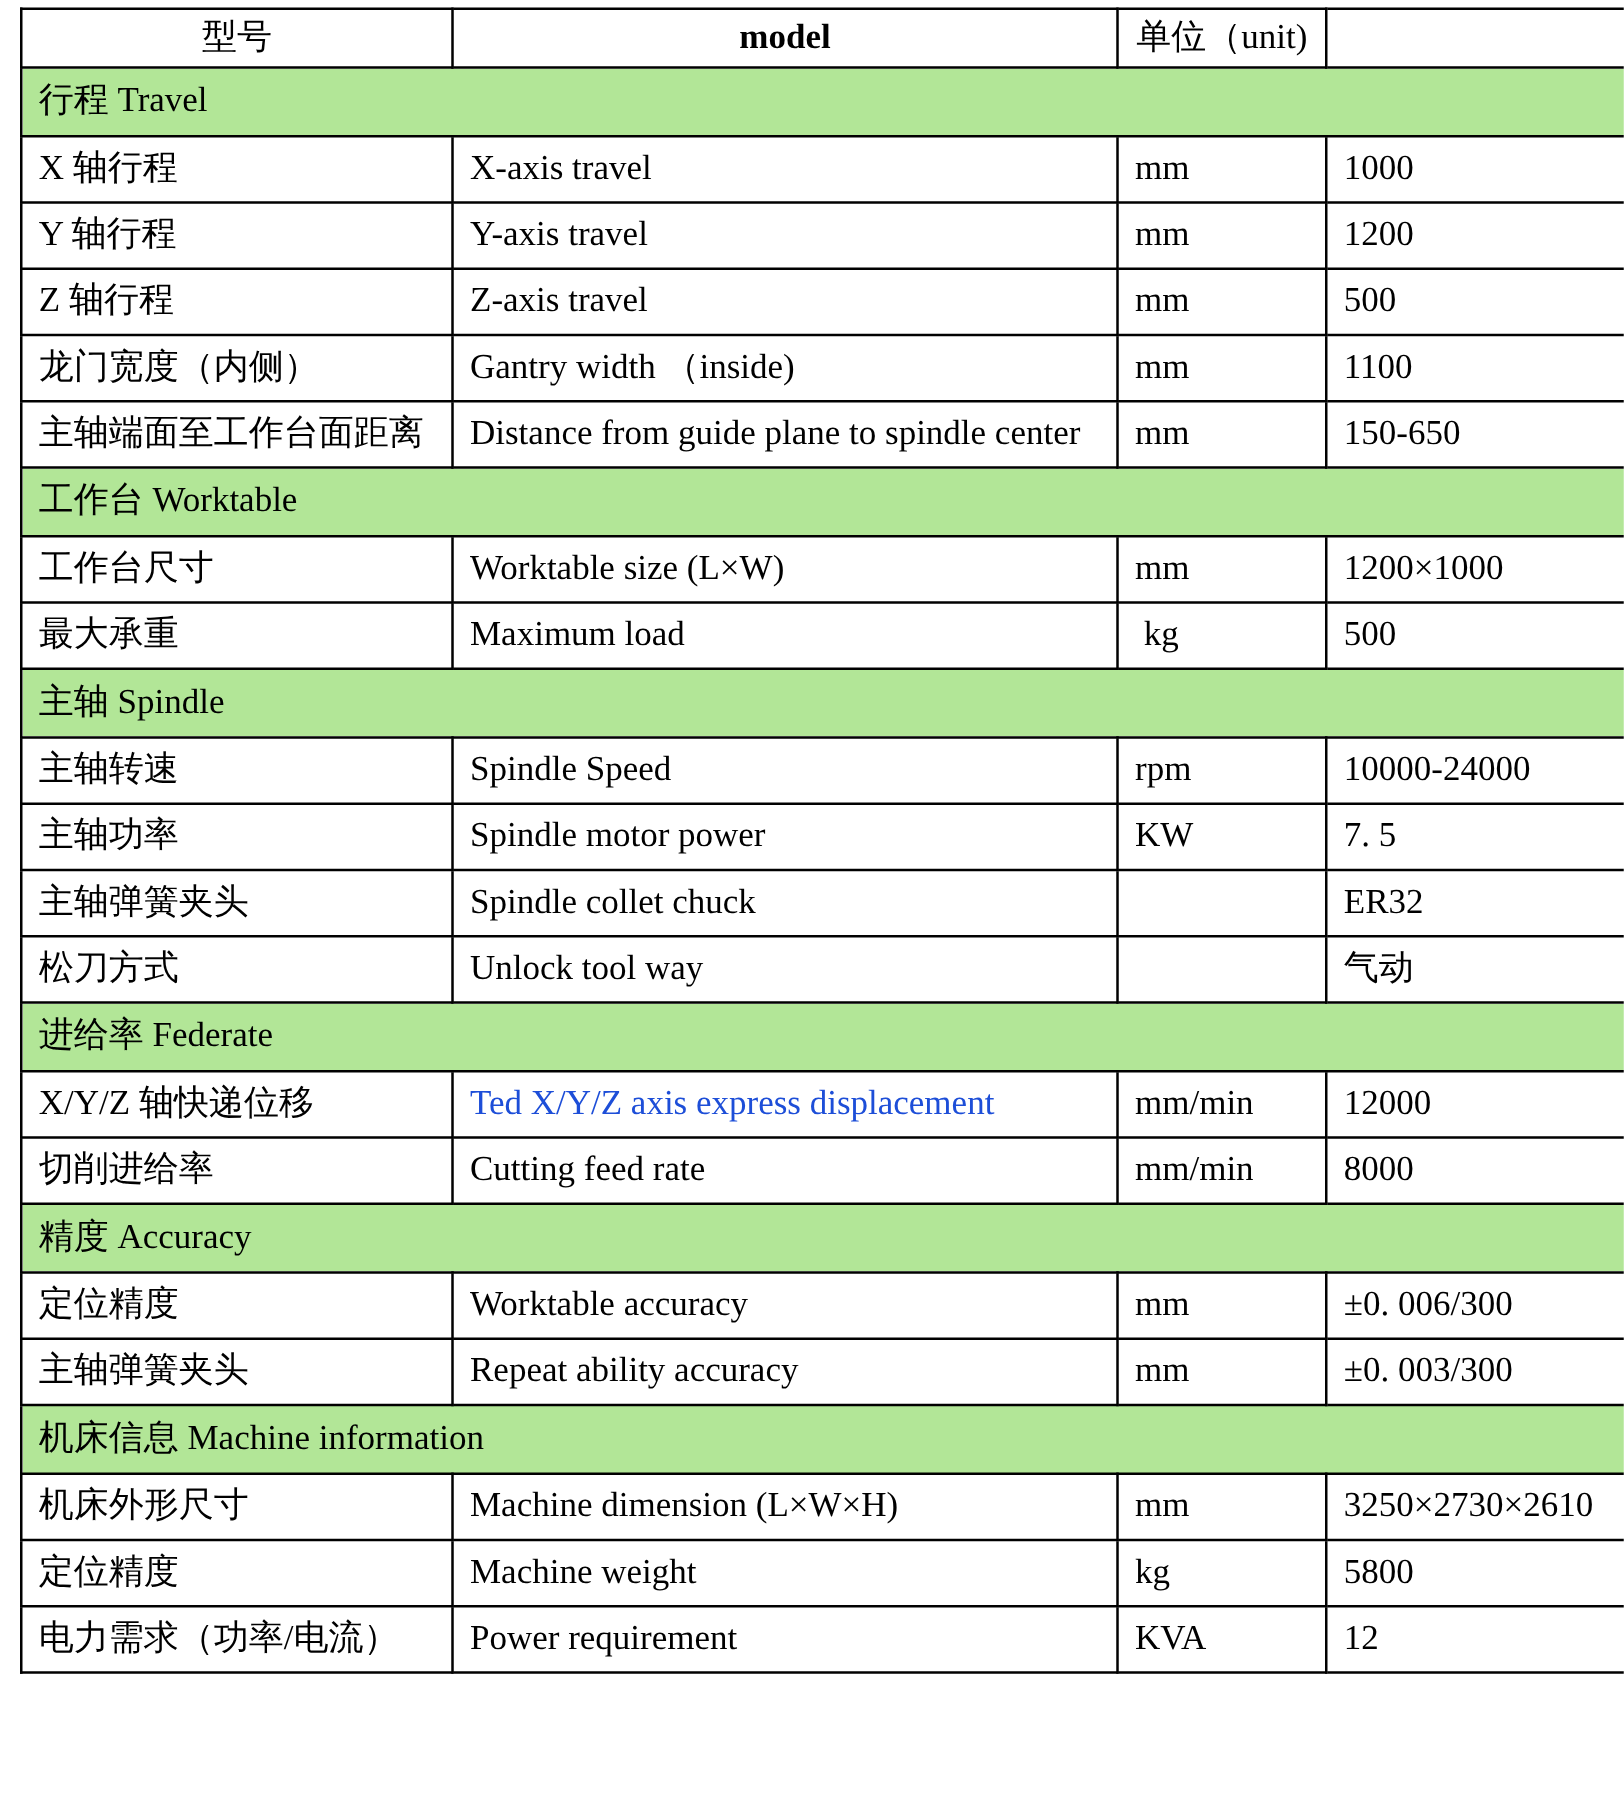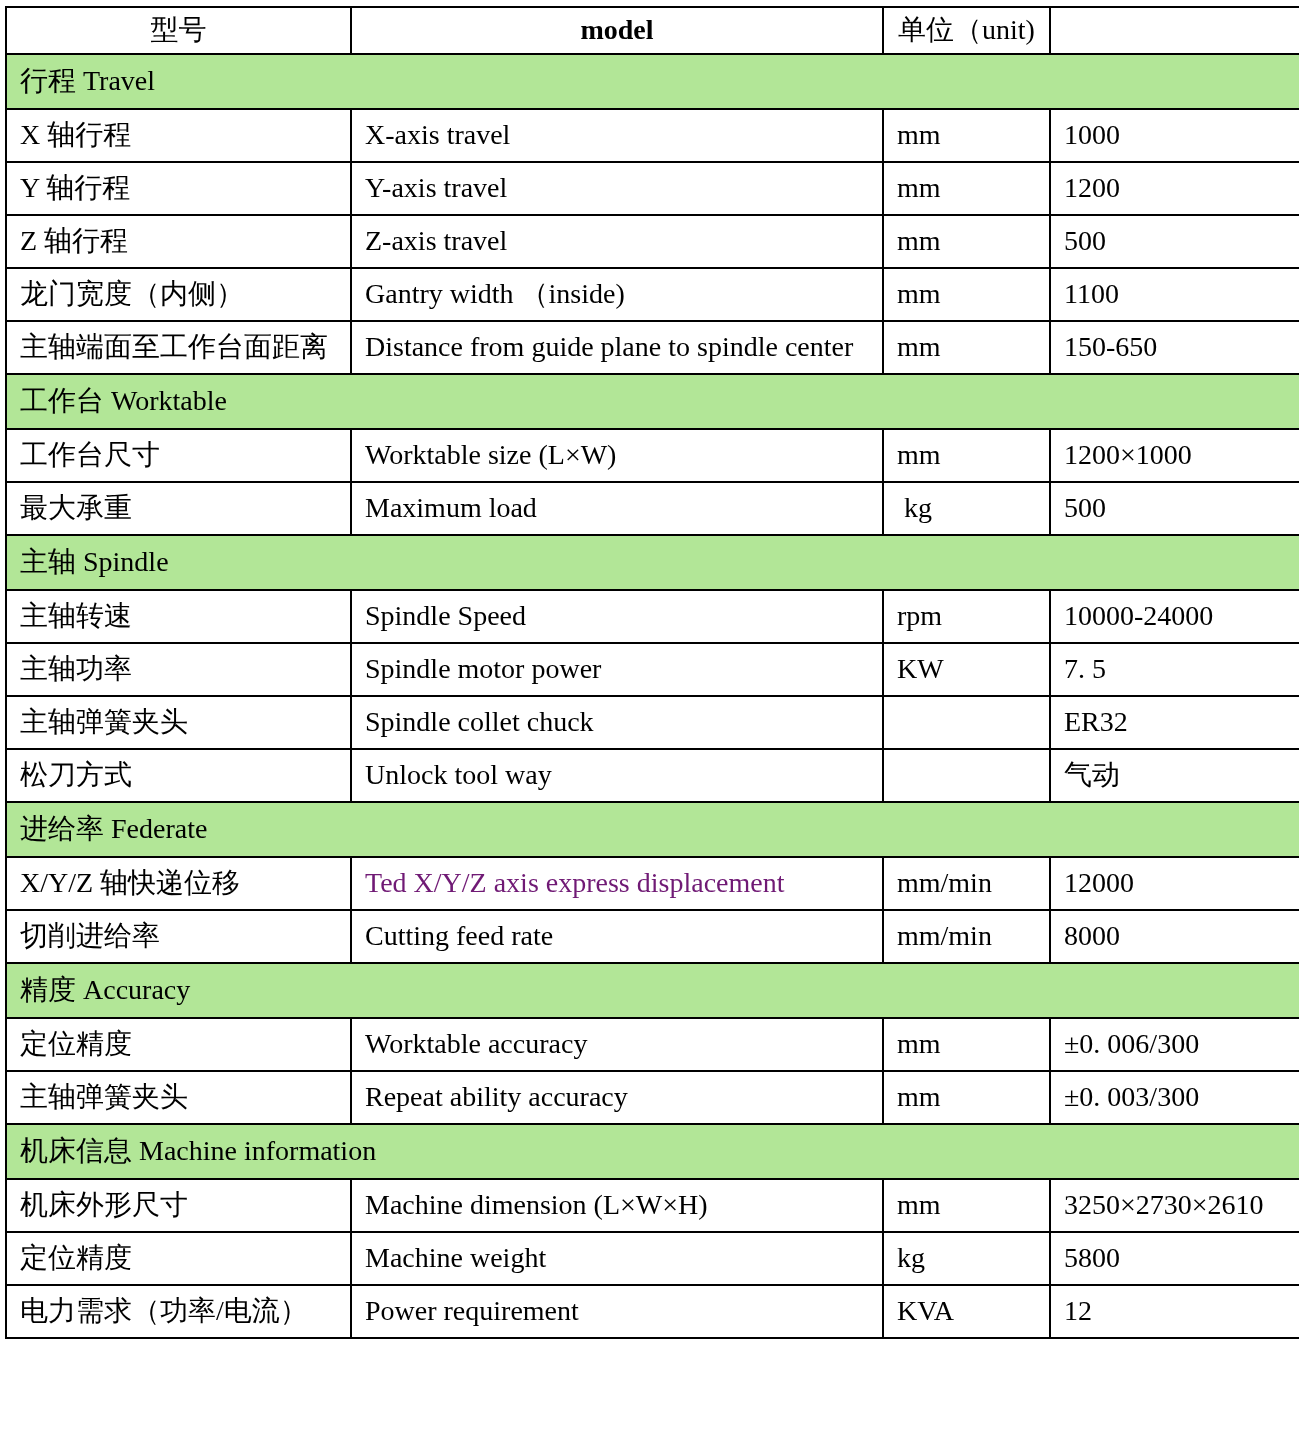--- a/index.html
+++ b/index.html
@@ -7,21 +7,21 @@
     padding: 0;
     background: #ffffff;
     width: 1299px;
     height: 1439px;
     overflow: hidden;
     font-family: "Liberation Serif", "DejaVu Serif", serif;
     color: #000000;
   }
   .page {
     padding-top: 6px;
-    padding-left: 5px;
+    padding-left: 16px;
   }
   table.spec {
     border-collapse: collapse;
     table-layout: fixed;
     width: 1296px;
   }
   table.spec th,
   table.spec td {
     border: 2px solid var(--border-color, #000);
     font-size: 28px;
@@ -38,21 +38,21 @@
     text-align: center;
     padding: 0 2px;
   }
   tr.row-header th.bold { font-weight: bold; border-radius: 15px; }
   tr.row-section td {
     height: 53px;
     background: var(--section-bg, #B2E697);
     font-weight: normal;
   }
   tr.row-data td { height: 51px; }
-  td.muted { color: #701a75; }
+  td.muted { color: #1d4ed8; }
 </style>
 </head>
 <body>
 
 <div class="page">
   <table class="spec">
     <colgroup>
       <col style="width:345px">
       <col style="width:532px">
       <col style="width:167px">

